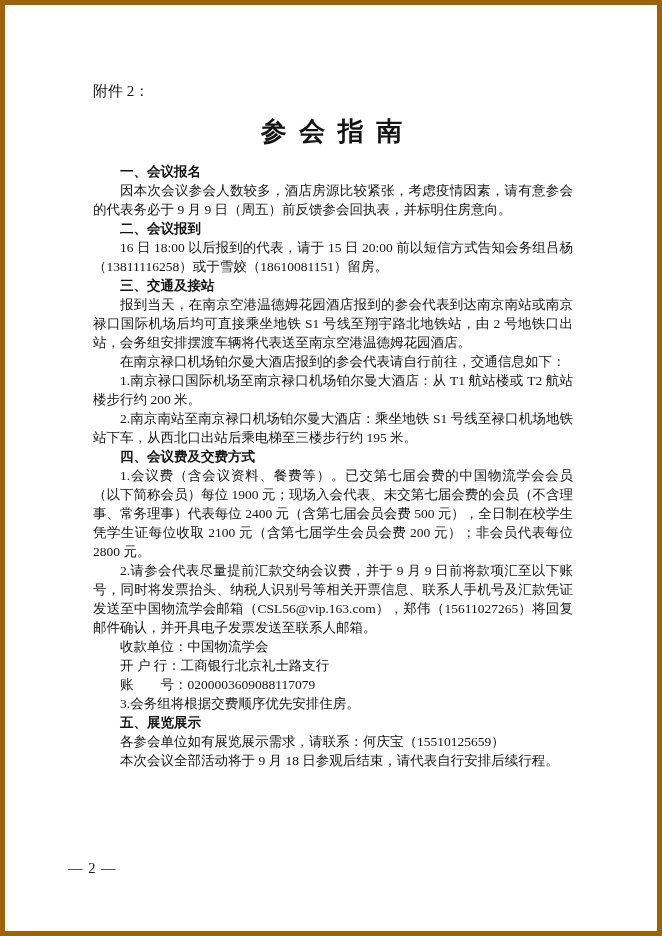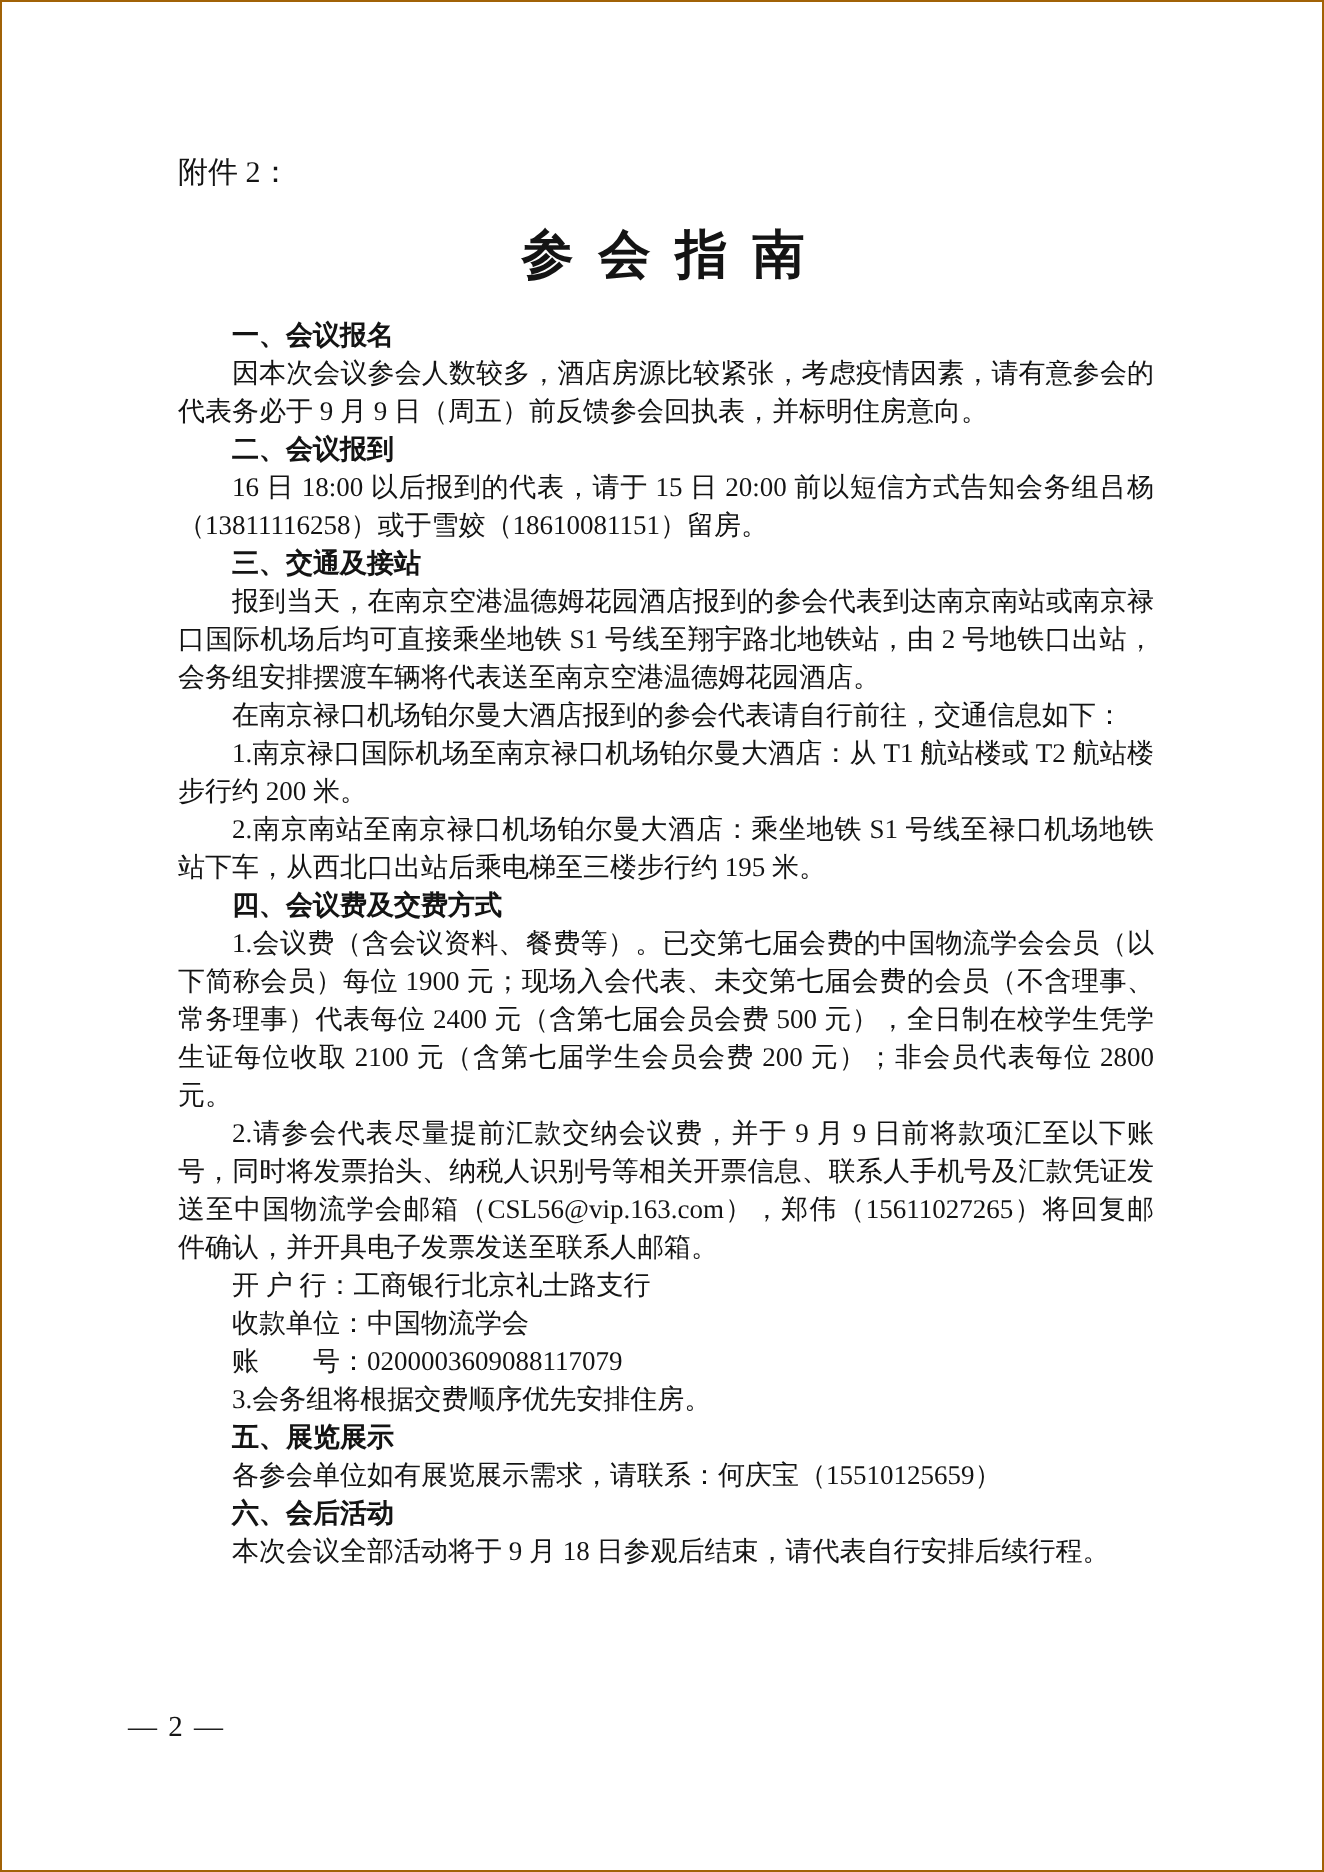--- a/index.html
+++ b/index.html
@@ -2,21 +2,21 @@
 <html><head>
 <meta charset="utf-8">
 <style>
   html, body { margin: 0; padding: 0; background: #ffffff; }
   .page {
     position: relative;
     width: 662px;
     height: 936px;
     box-sizing: border-box;
     background: #ffffff;
-    border: 1px solid #a16207;
+    border: 5px solid #a16207;
     font-family: "Liberation Serif", "DejaVu Serif", serif;
     color: #141414;
     overflow: hidden;
   }
   .content {
     position: absolute;
     left: 88px;
     right: 84px;
     top: 76px;
     font-size: 13.5px;
@@ -83,32 +83,31 @@
       <p class="para">报到当天，在南京空港温德姆花园酒店报到的参会代表到达南京南站或南京禄口国际机场后均可直接乘坐地铁 S1 号线至翔宇路北地铁站，由 2 号地铁口出站，会务组安排摆渡车辆将代表送至南京空港温德姆花园酒店。</p>
       <p class="para">在南京禄口机场铂尔曼大酒店报到的参会代表请自行前往，交通信息如下：</p>
       <p class="para">1.南京禄口国际机场至南京禄口机场铂尔曼大酒店：从 T1 航站楼或 T2 航站楼步行约 200 米。</p>
       <p class="para">2.南京南站至南京禄口机场铂尔曼大酒店：乘坐地铁 S1 号线至禄口机场地铁站下车，从西北口出站后乘电梯至三楼步行约 195 米。</p>
     </div>
 
     <div>
       <p class="sec-heading">四、会议费及交费方式</p>
       <p class="para">1.会议费（含会议资料、餐费等）。已交第七届会费的中国物流学会会员（以下简称会员）每位 1900 元；现场入会代表、未交第七届会费的会员（不含理事、常务理事）代表每位 2400 元（含第七届会员会费 500 元），全日制在校学生凭学生证每位收取 2100 元（含第七届学生会员会费 200 元）；非会员代表每位 2800 元。</p>
       <p class="para">2.请参会代表尽量提前汇款交纳会议费，并于 9 月 9 日前将款项汇至以下账号，同时将发票抬头、纳税人识别号等相关开票信息、联系人手机号及汇款凭证发送至中国物流学会邮箱（CSL56@vip.163.com），郑伟（15611027265）将回复邮件确认，并开具电子发票发送至联系人邮箱。</p>
+      <p class="plain-line">收款单位：中国物流学会</p>
       <p class="plain-line">开 户 行：工商银行北京礼士路支行</p>
-      <p class="plain-line">收款单位：中国物流学会</p>
       <p class="plain-line">账　　号：0200003609088117079</p>
       <p class="para">3.会务组将根据交费顺序优先安排住房。</p>
     </div>
 
     <div>
       <p class="sec-heading">五、展览展示</p>
       <p class="para">各参会单位如有展览展示需求，请联系：何庆宝（15510125659）</p>
     </div>
 
     <div>
-      <p class="sec-heading">六、会后活动</p>
       <p class="para">本次会议全部活动将于 9 月 18 日参观后结束，请代表自行安排后续行程。</p>
     </div>
 
   </div>
 
   <div class="page-number">— 2 —</div>
 </div>
 
 </body></html>

